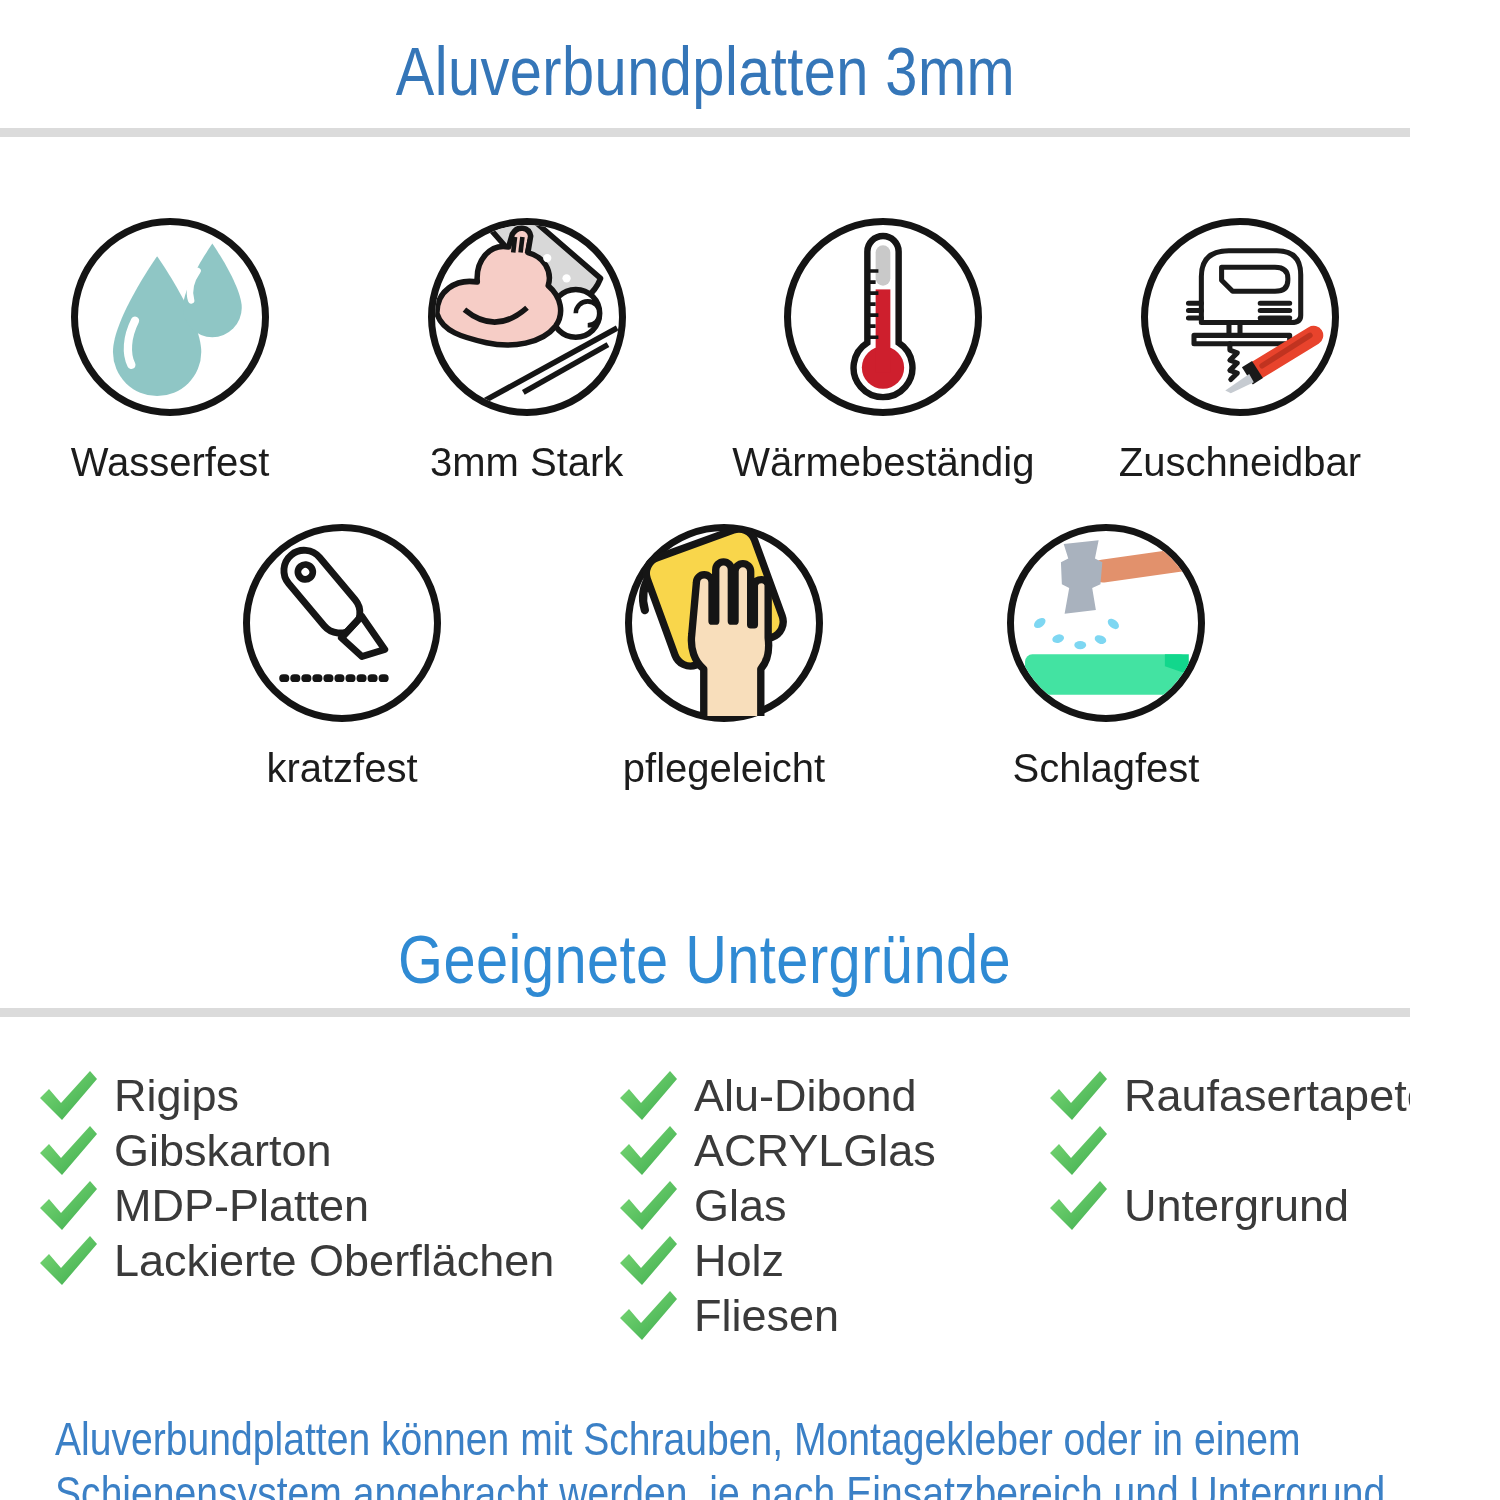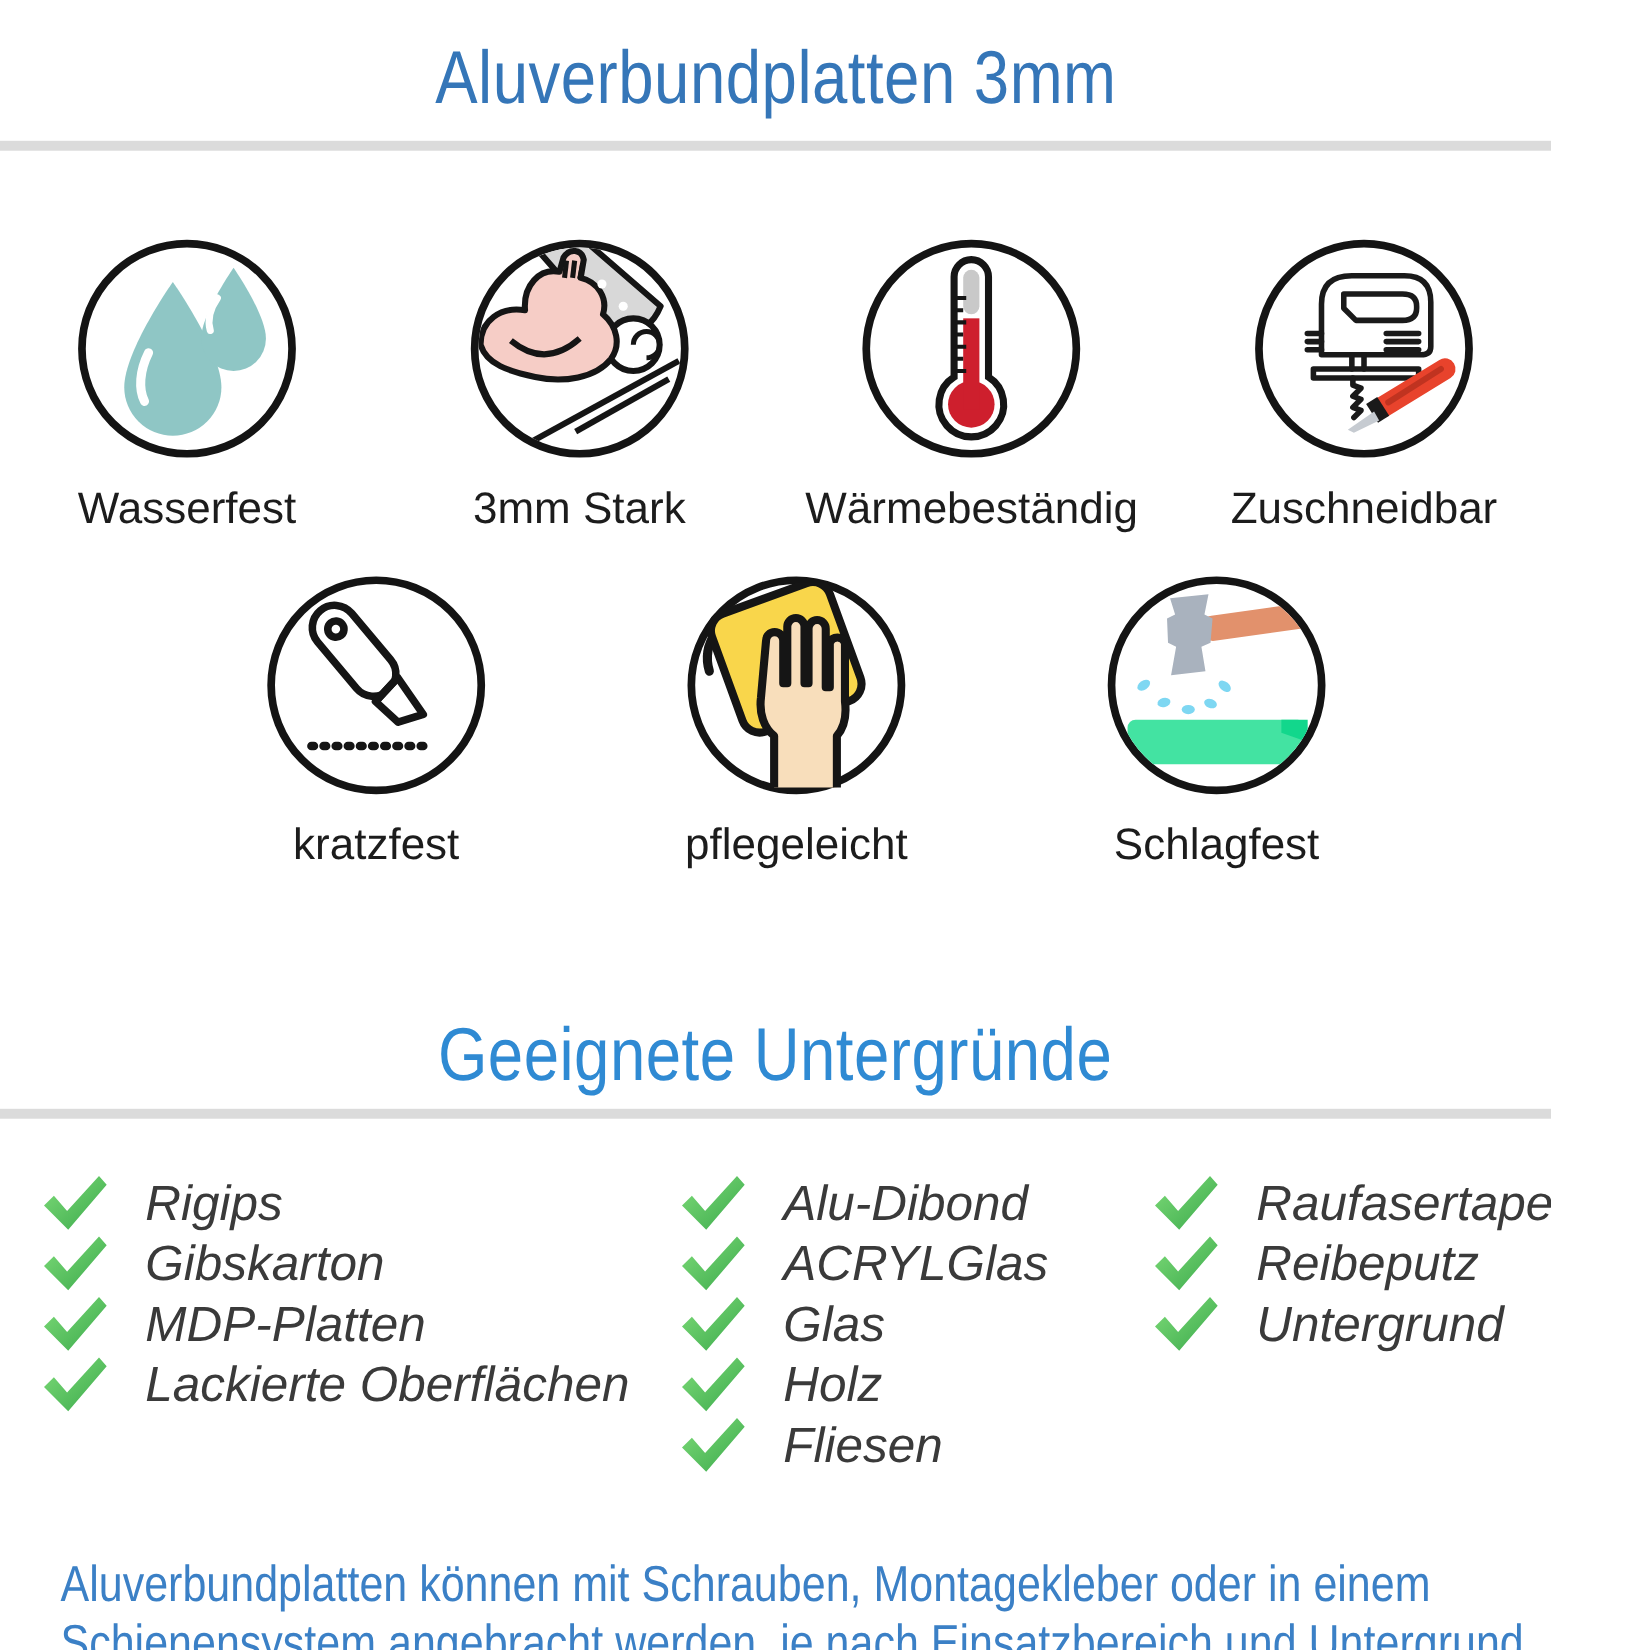--- a/index.html
+++ b/index.html
@@ -21,21 +21,21 @@
   .row2 { top:524px; left:38px; right:0; justify-content:center; gap:182px; }
   .feature { display:flex; flex-direction:column; align-items:center; width:200px; }
   .circle { width:198px; height:198px; border:7px solid #141414; border-radius:50%;
             background:#fff; display:flex; align-items:center; justify-content:center; overflow:hidden; }
   .circle.no-clip { overflow:visible; }
   .circle svg { width:186px; height:186px; display:block; }
   .feature .label { margin-top:24px; font-size:40px; color:#1c1c1c; white-space:nowrap; }
 
   .col { position:absolute; top:1068px; }
   .c1 { left:38px; } .c2 { left:618px; } .c3 { left:1048px; }
-  .item { display:flex; height:55px; gap:32px;font-style:italic; }
+  .item { display:flex; align-items:center; height:55px; gap:14px; }
   .item svg.check { width:62px; height:51px; flex:none; }
   .item .txt { font-size:45px; color:#3a3a3a; white-space:nowrap; }
 
   .footer { position:absolute; top:1388px; left:55px; width:1440px; color:#3B80C6;margin-top:24px; }
   .footer .line { display:block; white-space:nowrap; transform:scaleX(.85); transform-origin:0 50%;
                   font-size:46px; line-height:54px; }
 </style>
 </head>
 <body>
 
@@ -249,21 +249,20 @@
     <div class="item">
       <svg class="check" viewBox="0 0 62 51">
           <use href="#checkpath" fill="url(#checkgrad)"></use>
         </svg>
       <span class="txt">Raufasertapete</span>
     </div>
     <div class="item">
       <svg class="check" viewBox="0 0 62 51">
           <use href="#checkpath" fill="url(#checkgrad)"></use>
         </svg>
-      <span class="txt">Reibeputz</span>
     </div>
     <div class="item">
       <svg class="check" viewBox="0 0 62 51">
           <use href="#checkpath" fill="url(#checkgrad)"></use>
         </svg>
       <span class="txt">Untergrund</span>
     </div>
   </div>
 
   <div class="footer">

